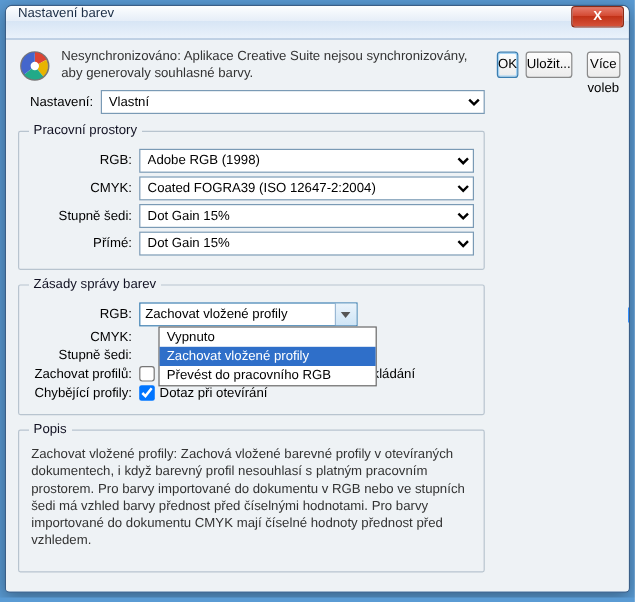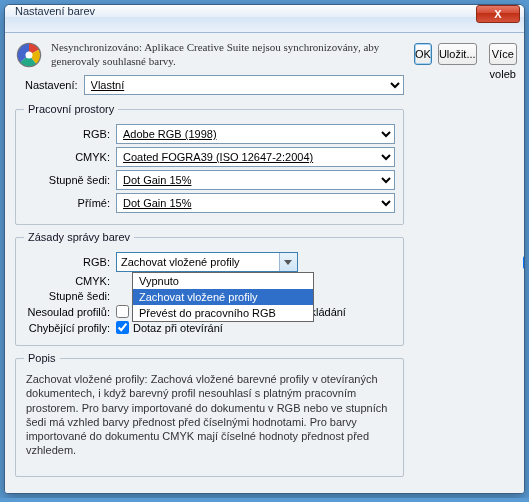--- a/index.html
+++ b/index.html
@@ -11,39 +11,39 @@
   .body { padding: 8px 10px 10px 10px; background: #eef2f5; display: flex; }
   .left-col { flex: 1; }
   .right-col { width: 100px; margin-left: 10px; display: flex; flex-direction: row; gap: 6px; padding-top: 2px; }
   .btn { height: 22px; background: linear-gradient(#fdfdfd, #ececec); border: 1px solid #8a8a8a; border-radius: 3px; cursor: pointer; text-align: center; line-height: 20px; color: #000; }
   .btn.primary { border: 1px solid #3c7fb1; box-shadow: inset 0 0 0 1px #a3d3f5; }
   .spacer { height: 12px; }
   .chk-row { display: flex; align-items: center; gap: 4px; margin-top: 0; }
   input[type=checkbox] { width: 13px; height: 13px; margin: 0; }
   .sync-row { display: flex; gap: 8px; margin-bottom: 6px; align-items: flex-start; }
   .sync-icon { width: 28px; height: 28px; flex: none; }
-  .sync-text { color: #333; line-height: 1.25; font-family: Liberation Serif, serif; }
+  .sync-text { color: #333; line-height: 1.25; }
   .settings-row { display: flex; align-items: center; margin: 4px 0 8px 10px; gap: 6px; }
   .settings-row .lbl { }
   .settings-row select { flex: 1; height: 20px; border: 1px solid #7a9ab5; background: #fff; }
   fieldset { border: 1px solid #b8c4cf; border-radius: 2px; margin: 0 0 6px 0; padding: 6px 8px 8px 8px; position: relative; }
   legend { padding: 0 4px; color: #112; }
   .form-row { display: flex; align-items: center; margin: 3px 0; gap: 6px; }
   .form-row .flabel { width: 86px; text-align: right; color: #000; }
   .form-row select { flex: 1; height: 20px; border: 1px solid #7a9ab5; background: #fff; }
   .policy-row .flabel { width: 86px; }
   .dd-open { position: relative; width: 182px; }
   .dd-open .dd-display { height: 20px; border: 1px solid #3c7fb1; background: #fff; display: flex; align-items: center; padding: 0 20px 0 4px; position: relative; cursor: pointer; }
   .dd-open .dd-display::after { content: ""; position: absolute; right: 0; top: 0; width: 17px; height: 100%; background: linear-gradient(#eaf3fb,#cfe5f6); border-left: 1px solid #9ab8d4; }
   .dd-open .dd-display .arrow { position: absolute; right: 5px; top: 7px; width: 0; height: 0; border-left: 4px solid transparent; border-right: 4px solid transparent; border-top: 5px solid #555; z-index: 2; }
   .dd-list { position: absolute; left: 16px; top: 20px; width: 182px; background: #fff; border: 1px solid #666; z-index: 10; }
   .dd-list .opt { padding: 2px 6px; cursor: pointer; }
   .dd-list .opt.sel { background: #2f6fc9; color: #fff; }
   .popis-text { color: #333; line-height: 1.3; padding: 2px 2px 10px 2px; }
-  select { padding-left: 2px; text-decoration: underline; }
+  select { padding-left: 2px; }
   .chk-inline { display: flex; align-items: center; gap: 4px; margin-right: 12px; }
 </style>
 </head>
 <body>
 
 <div class="window">
   <div class="titlebar">
     <span class="title">Nastavení barev</span>
     <div class="close-btn">
       <span>X</span>
@@ -112,21 +112,21 @@
         <div class="form-row policy-row">
           <span class="flabel">CMYK:</span>
           <div style="width:182px"></div>
         </div>
         <div class="form-row policy-row">
           <span class="flabel">Stupně šedi:</span>
           <div style="width:182px"></div>
         </div>
 
         <div class="form-row">
-          <span class="flabel">Nesoulad profilů:</span>
+          <span class="flabel">Zachovat profilů:</span>
           <label class="chk-inline">
             <input type="checkbox" style="">
             <span>Dotaz při otevírání</span>
           </label>
           <label class="chk-inline">
             <input type="checkbox" style="">
             <span>Dotaz při vkládání</span>
           </label>
         </div>
 

